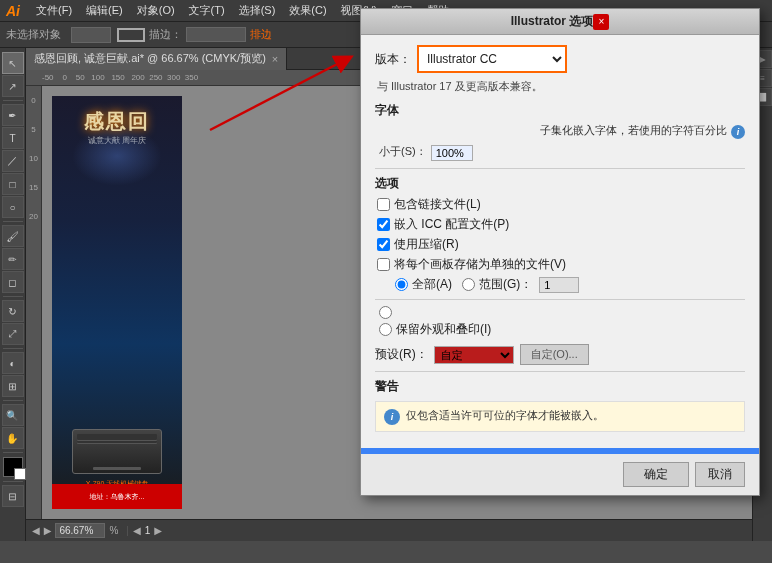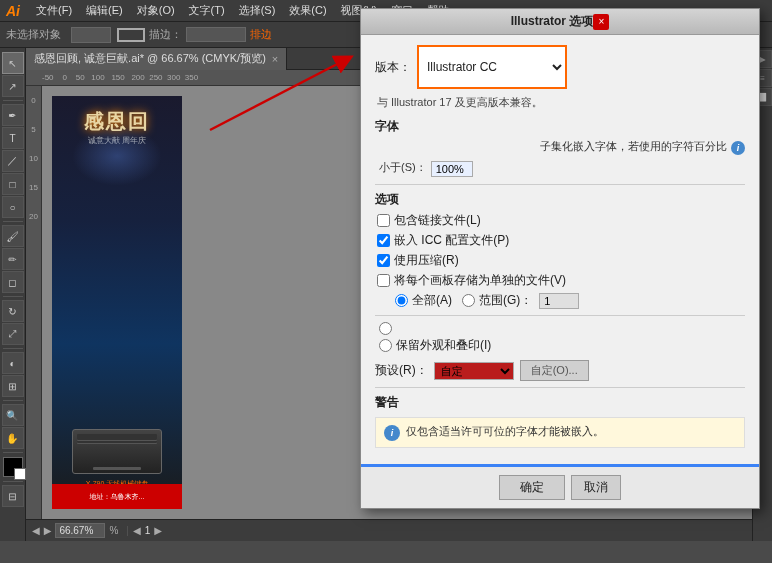--- a/index.html
+++ b/index.html
@@ -253,21 +253,21 @@
     .dialog-label {
       color: #222;
       font-size: 12px;
       white-space: nowrap;
     }
     .dialog-select {
       background: white;
       border: 2px solid #ff6600;
       color: #222;
       font-size: 12px;
-      padding: 12px 4px;
+      padding: 4px 4px;
       width: 150px;
     }
     .dialog-desc {
       color: #444;
       font-size: 11px;
       margin-bottom: 8px;
       margin-left: 2px;
     }
     .dialog-section-title {
       font-size: 12px;
@@ -391,24 +391,24 @@
       font-weight: bold;
       flex-shrink: 0;
       margin-top: 1px;
     }
     .warning-text {
       font-size: 11px;
       color: #333;
     }
     .dialog-footer {
       display: flex;
-      justify-content: center;
+      justify-content: flex-end;
       gap: 6px;
       padding: 8px 14px;
-      border-top: 3px solid #3b82f6;
+      border-top: 6px solid #3b82f6;
       background: #e8e8e8;
     }
     .btn-ok {
       background: #d0d0d0;
       border: 1px solid #999;
       font-size: 12px;
       padding: 3px 20px;
       cursor: pointer;
       color: #222;
     }

